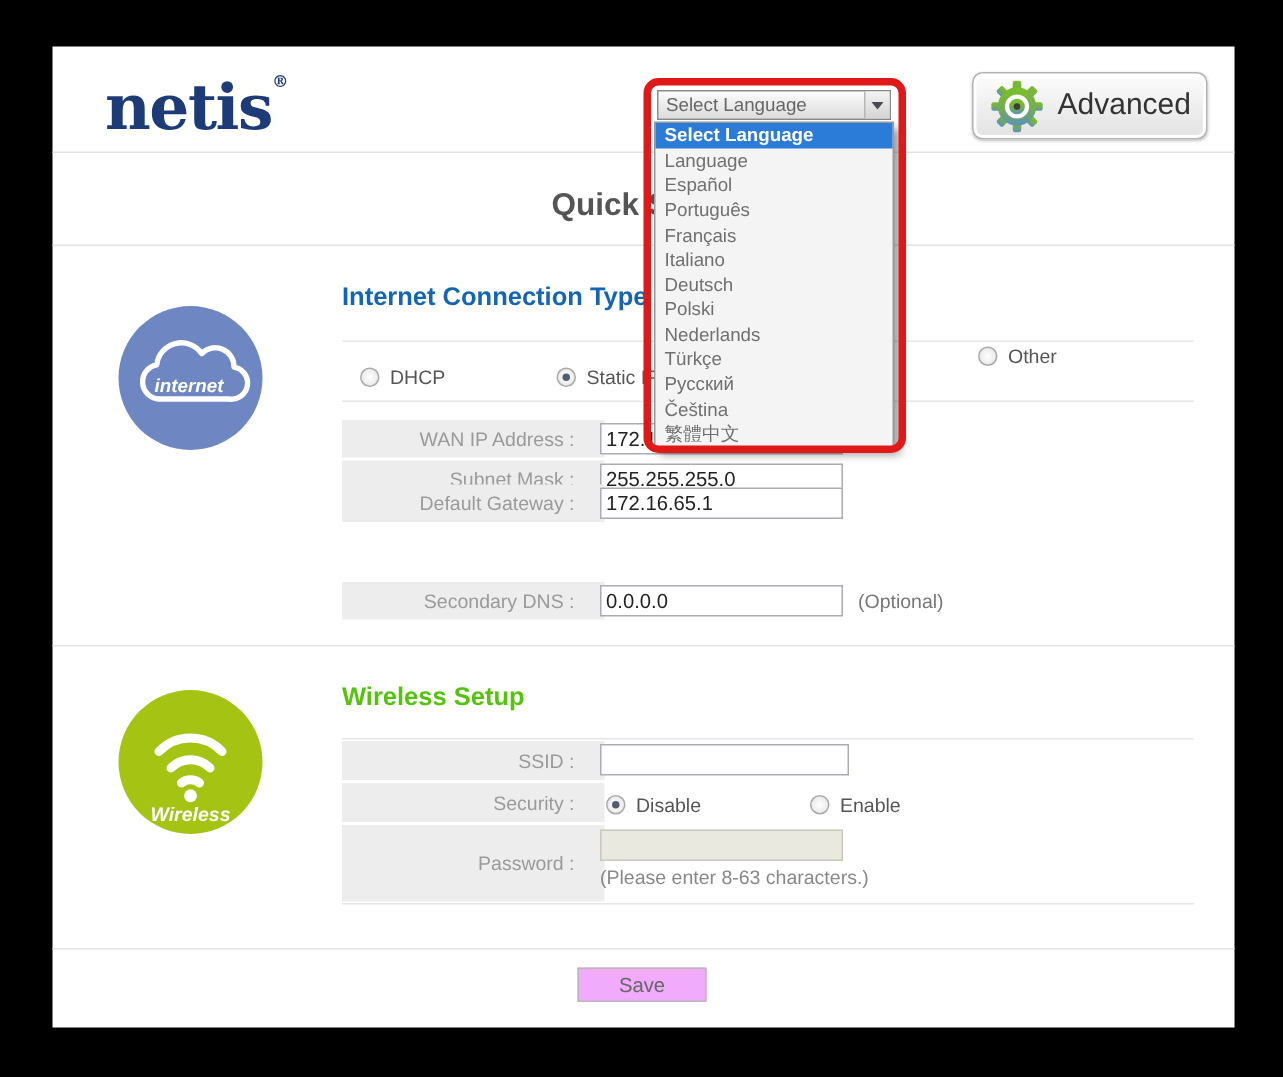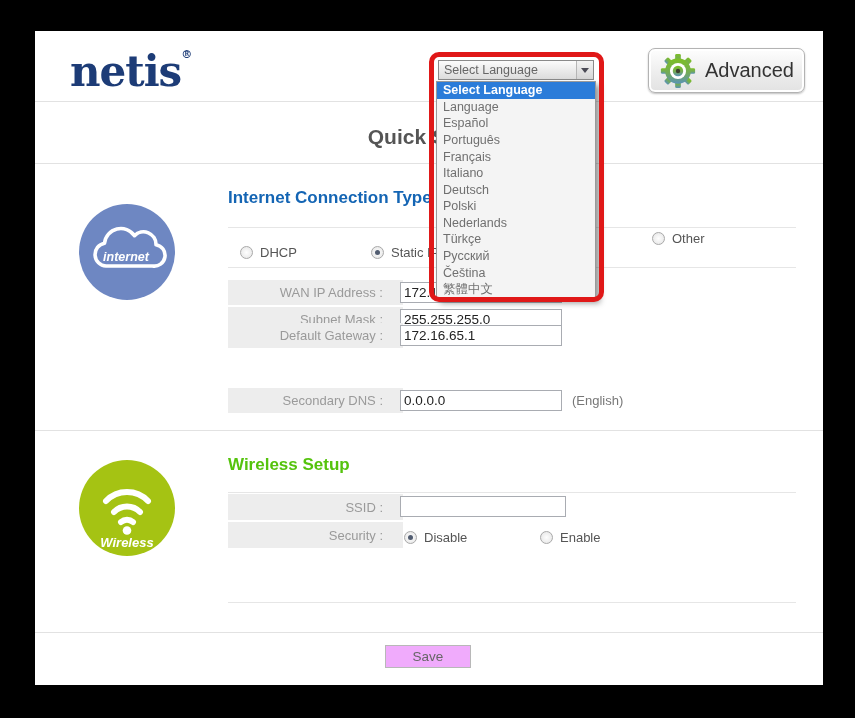--- a/index.html
+++ b/index.html
@@ -167,21 +167,21 @@
       <div class="lbl-cell">Subnet Mask :</div>
       <input class="txt-input" value="255.255.255.0" style="">
     </div>
     <div class="frow" style="top:292px; height:25px">
       <div class="lbl-cell">Default Gateway :</div>
       <input class="txt-input" value="172.16.65.1" style="">
     </div>
     <div class="frow" style="top:357px; height:25px">
       <div class="lbl-cell">Secondary DNS :</div>
       <input class="txt-input" value="0.0.0.0" style="">
-      <span class="suffix">(English)</span>
+      <span class="suffix">(Optional)</span>
     </div>
 
     <div class="hr hr-full" style="top:399px"></div>
 
     <svg class="circle-icon" style="top:427px" viewBox="0 0 100 100">
       <circle cx="50" cy="50" r="48" fill="#a5c313"></circle>
       <g fill="none" stroke="#fff" stroke-width="6" stroke-linecap="round">
         <path d="M29 43 a29 29 0 0 1 42 0"></path>
         <path d="M37 54 a18 18 0 0 1 26 0"></path>
         <path d="M44 64 a9.5 9.5 0 0 1 12 0"></path>
@@ -202,19 +202,24 @@
     <div class="frow" style="top:491px; height:26px">
       <div class="lbl-cell">Security :</div>
       <span class="radio-item" style="left:176px; top:6px">
         <span class="radio checked"></span><span class="radio-lab">Disable</span>
       </span>
       <span class="radio-item" style="left:312px; top:6px">
         <span class="radio"></span><span class="radio-lab">Enable</span>
       </span>
     </div>
 
+    <div class="frow" style="top:519px; height:51px">
+      <div class="lbl-cell">Password :</div>
+      <input class="txt-input pwd-input" style="top: 3px;" disabled="" value="">
+      <div class="hint">(Please enter 8-63 characters.)</div>
+    </div>
 
     <div class="hr hr-inner" style="top:571px"></div>
     <div class="hr hr-full" style="top:601px"></div>
 
     <button class="save-btn">Save</button>
   </div>
 </div>
 
 </body></html>

